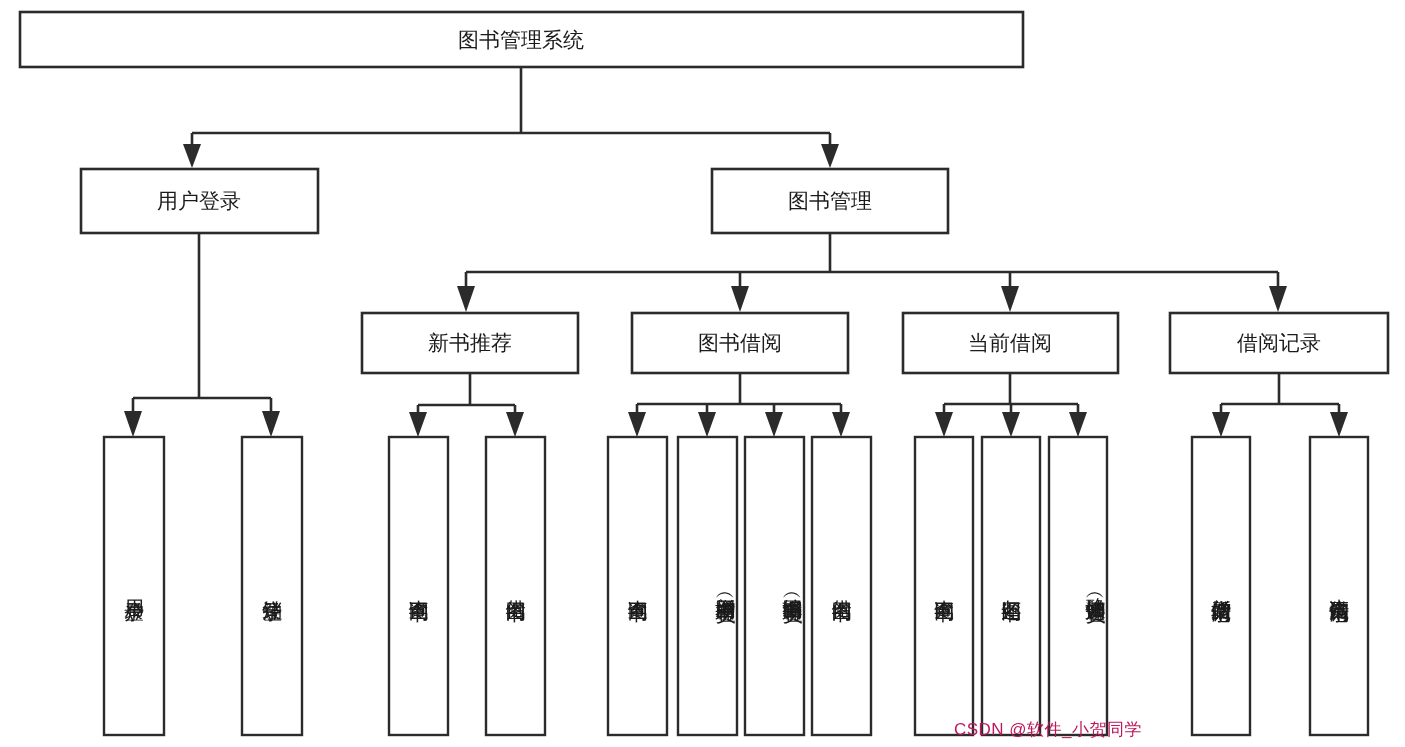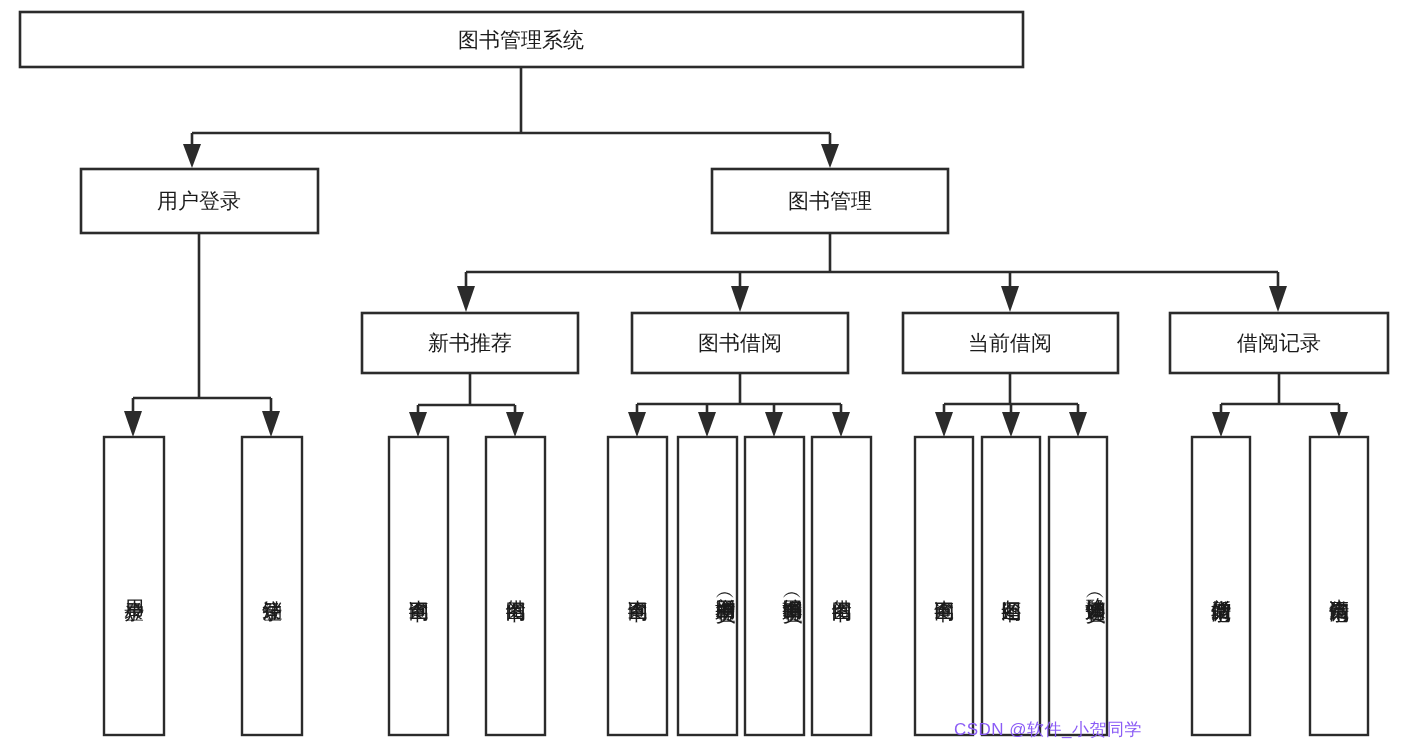--- a/index.html
+++ b/index.html
@@ -68,21 +68,21 @@
     letter-spacing: 1px;
     white-space: nowrap;
     pointer-events: none;
   }
   .watermark {
     position: absolute;
     right: 10px;
     bottom: 6px;
     font-family: "Liberation Sans", "DejaVu Sans", sans-serif;
     font-size: 17px;
-    color: #8b5cf6;
+    color: #be185d;
     letter-spacing: 0.5px;
     user-select: none;
   }
 </style>
 </head>
 <body>
 
 <div id="diagram-root">
 
   <svg class="flowchart" viewBox="0 0 1405 747" xmlns="http://www.w3.org/2000/svg">

